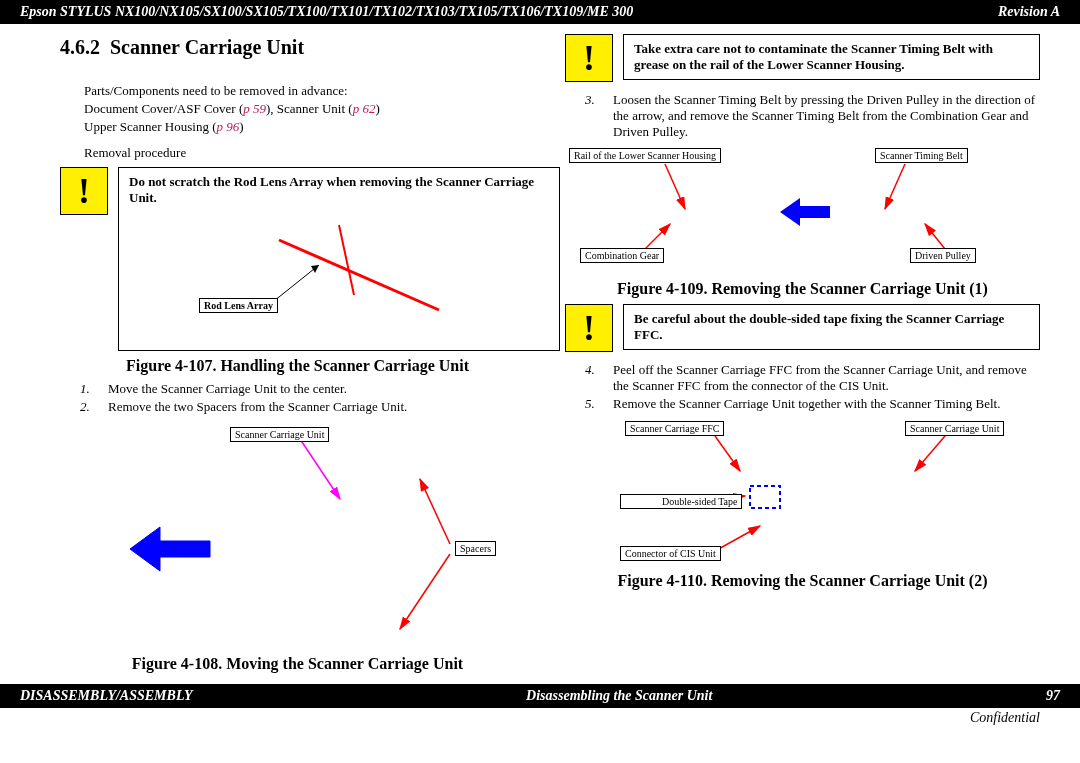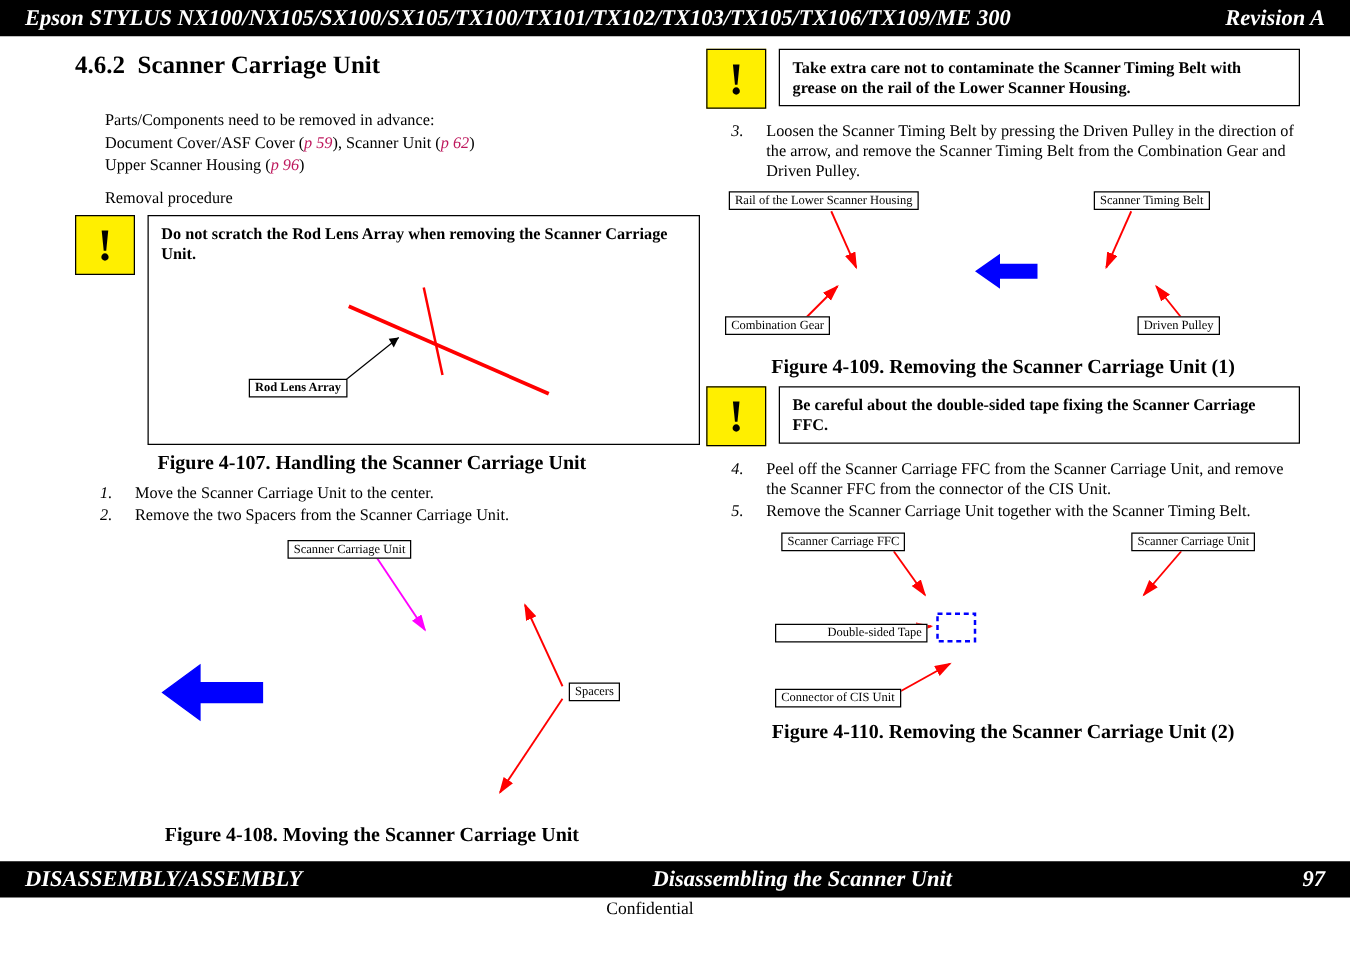--- a/index.html
+++ b/index.html
@@ -11,21 +11,21 @@
     width: 1080px;
   }
   .header-bar, .footer-bar {
     background: #000;
     color: #fff;
     font-style: italic;
     font-weight: bold;
     padding: 4px 20px;
     display: flex;
     justify-content: space-between;
-    font-size: 18px;
+    font-size: 14px;
   }
   .content {
     display: flex;
     padding: 10px 40px 5px 60px;
     gap: 30px;
   }
   .col {
     flex: 1;
     min-width: 0;
   }
@@ -85,21 +85,22 @@
     font-size: 10px;
     padding: 1px 4px;
     white-space: nowrap;
     position: absolute;
   }
   .diagram {
     position: relative;
     margin: 4px 0;
   }
   .confidential {
-    text-align: center;
+    text-align: right;
+    font-style: italic;
     padding: 2px 40px 10px 0;
     font-size: 14px;
   }
   svg { display: block; }
 </style>
 </head>
 <body>
 
 <div class="header-bar">
   <span>Epson STYLUS NX100/NX105/SX100/SX105/TX100/TX101/TX102/TX103/TX105/TX106/TX109/ME 300</span>
@@ -197,21 +198,21 @@
             <path d="M0,0 L0,6 L9,3 z" fill="#ff0000"></path>
           </marker>
         </defs>
         <line x1="100" y1="20" x2="120" y2="65" stroke="#ff0000" stroke-width="1.5" marker-end="url(#arrRed2)"></line>
         <line x1="340" y1="20" x2="320" y2="65" stroke="#ff0000" stroke-width="1.5" marker-end="url(#arrRed2)"></line>
         <line x1="80" y1="105" x2="105" y2="80" stroke="#ff0000" stroke-width="1.5" marker-end="url(#arrRed2)"></line>
         <line x1="380" y1="105" x2="360" y2="80" stroke="#ff0000" stroke-width="1.5" marker-end="url(#arrRed2)"></line>
 
         <polygon points="265,62 235,62 235,54 215,68 235,82 235,74 265,74" fill="#0000ff"></polygon>
       </svg>
-      <div class="label-box" style="left:18px; top:4px;text-align:right;">Rail of the Lower Scanner Housing</div>
+      <div class="label-box" style="left:4px; top:4px;text-align:right;">Rail of the Lower Scanner Housing</div>
       <div class="label-box" style="left:310px; top:4px;">Scanner Timing Belt</div>
       <div class="label-box" style="left:15px; top:104px;">Combination Gear</div>
       <div class="label-box" style="left:345px; top:104px;">Driven Pulley</div>
     </div>
 
     <div class="fig-caption">Figure 4-109.  Removing the Scanner Carriage Unit (1)</div>
 
     <div class="caution-row">
       <div class="caution-icon">!</div>
       <div class="caution-box">Be careful about the double-sided tape fixing the Scanner Carriage FFC.</div>

